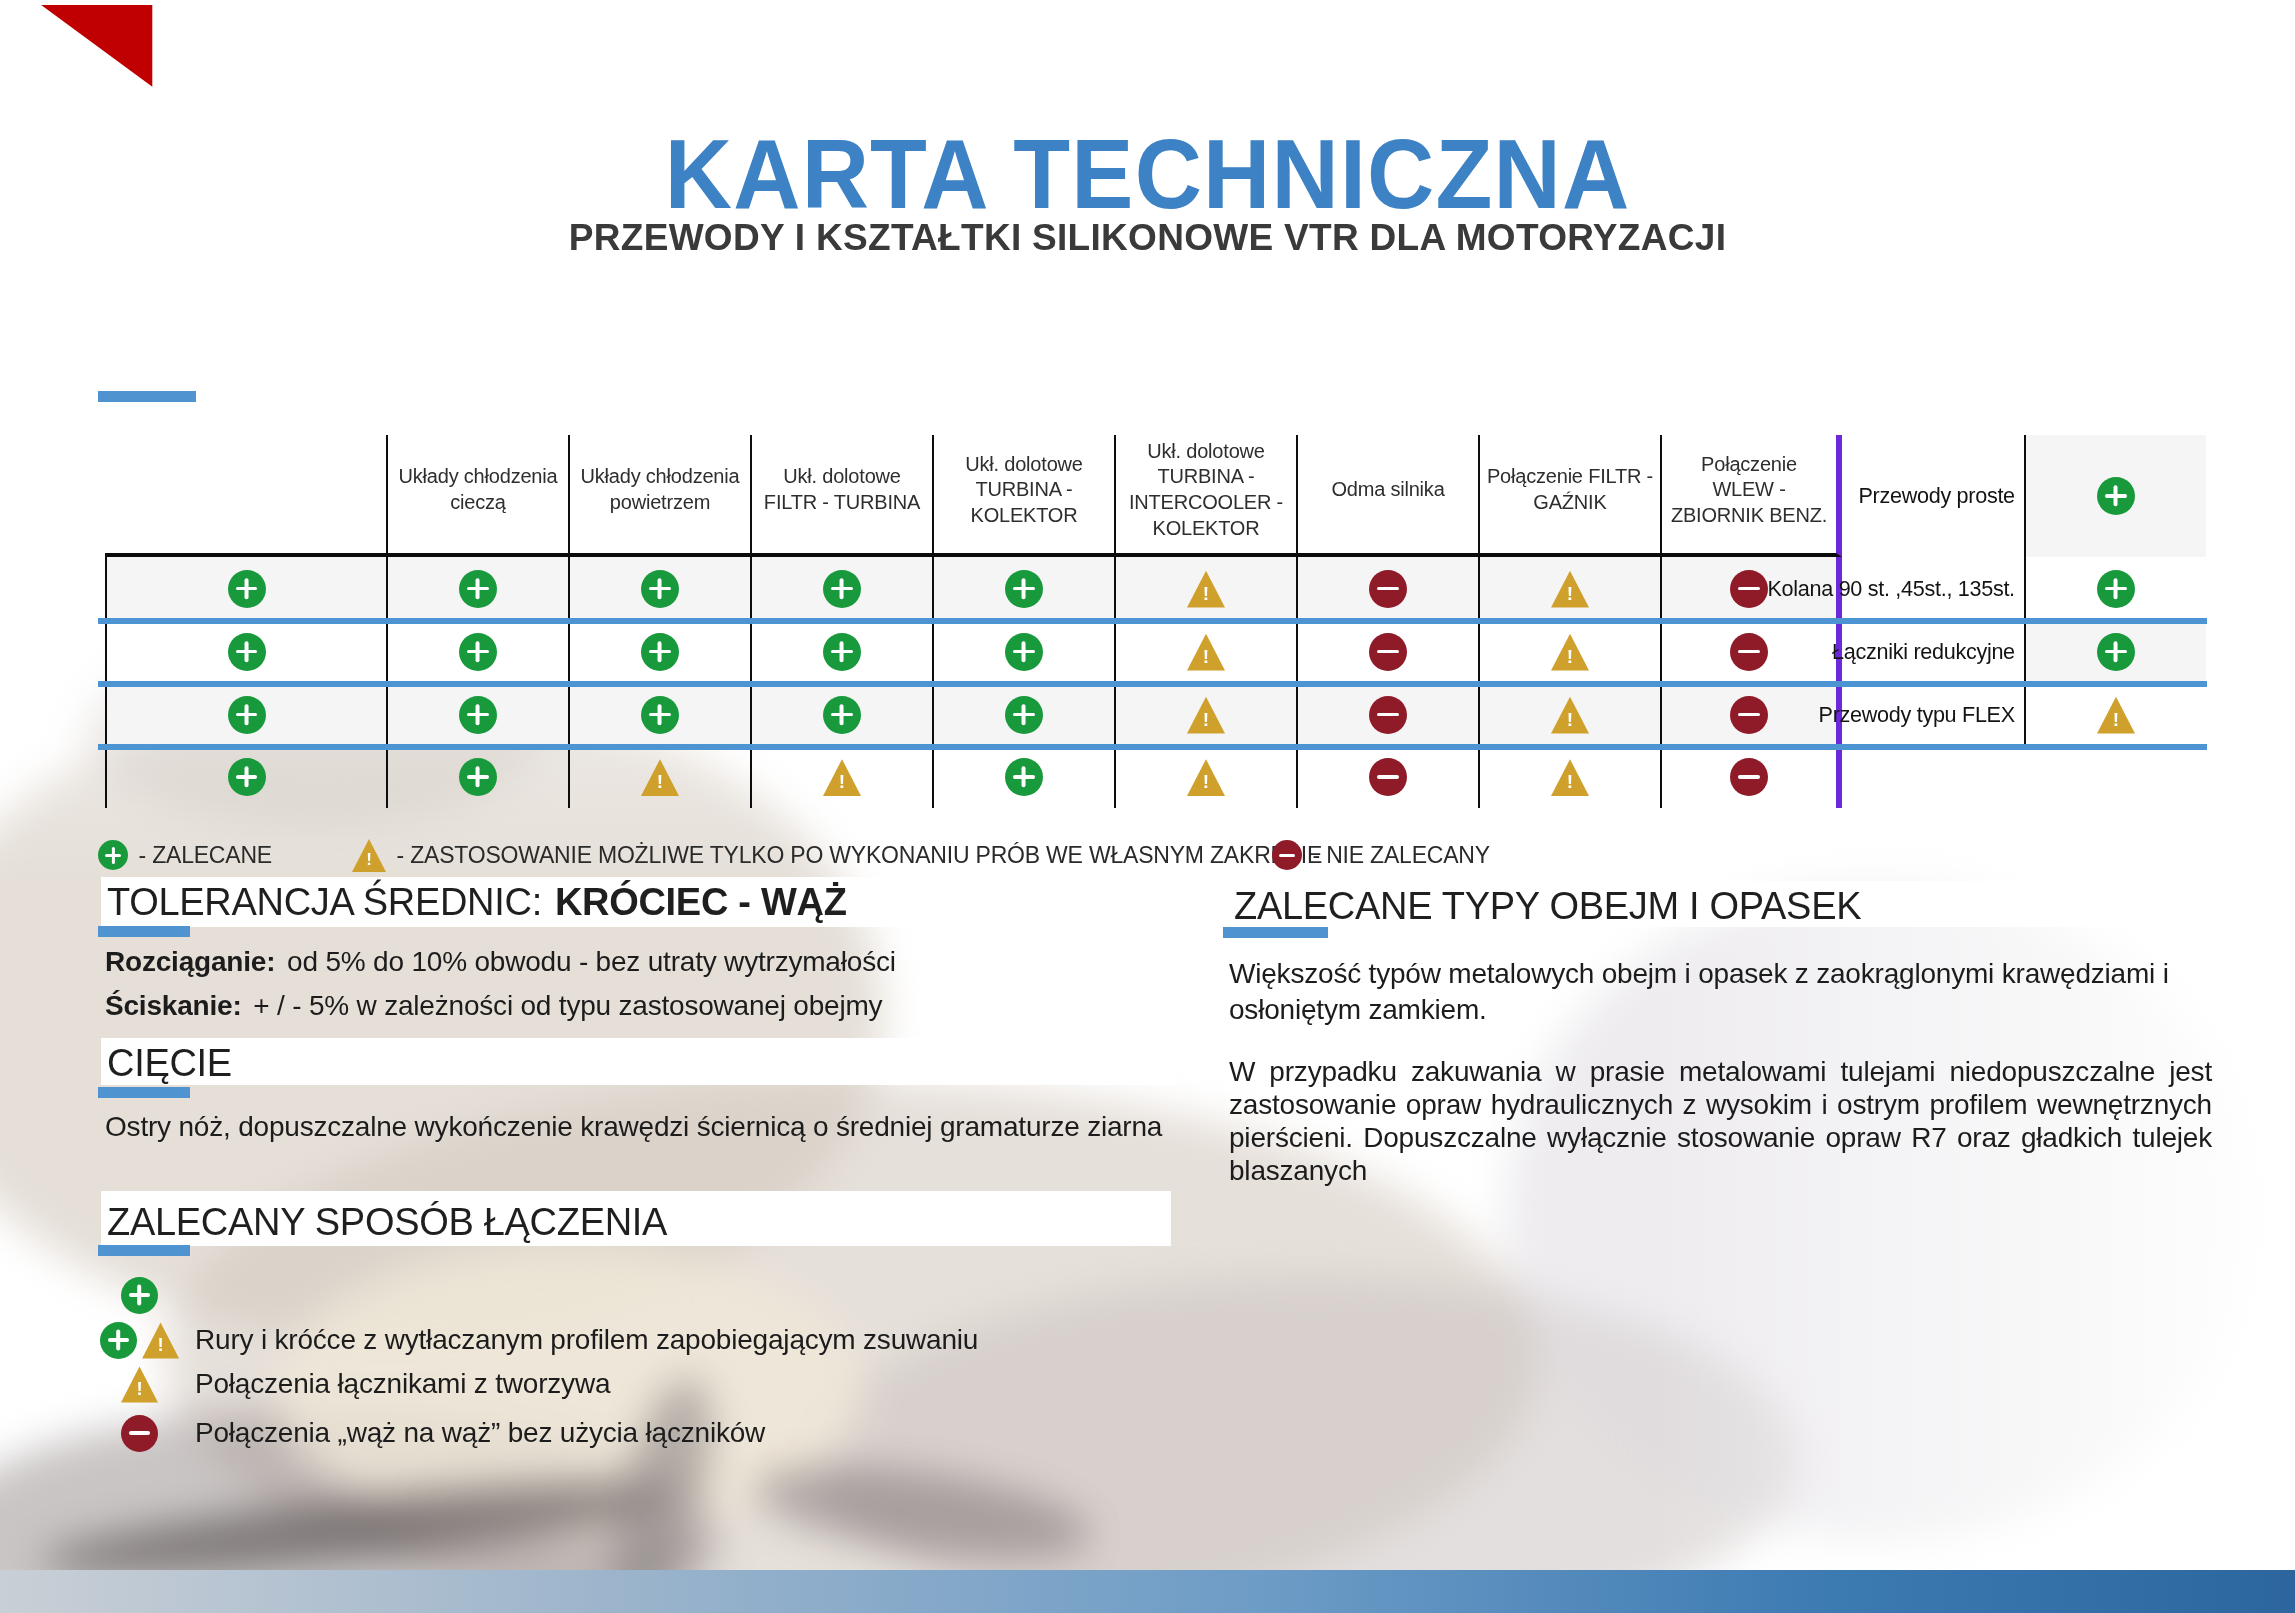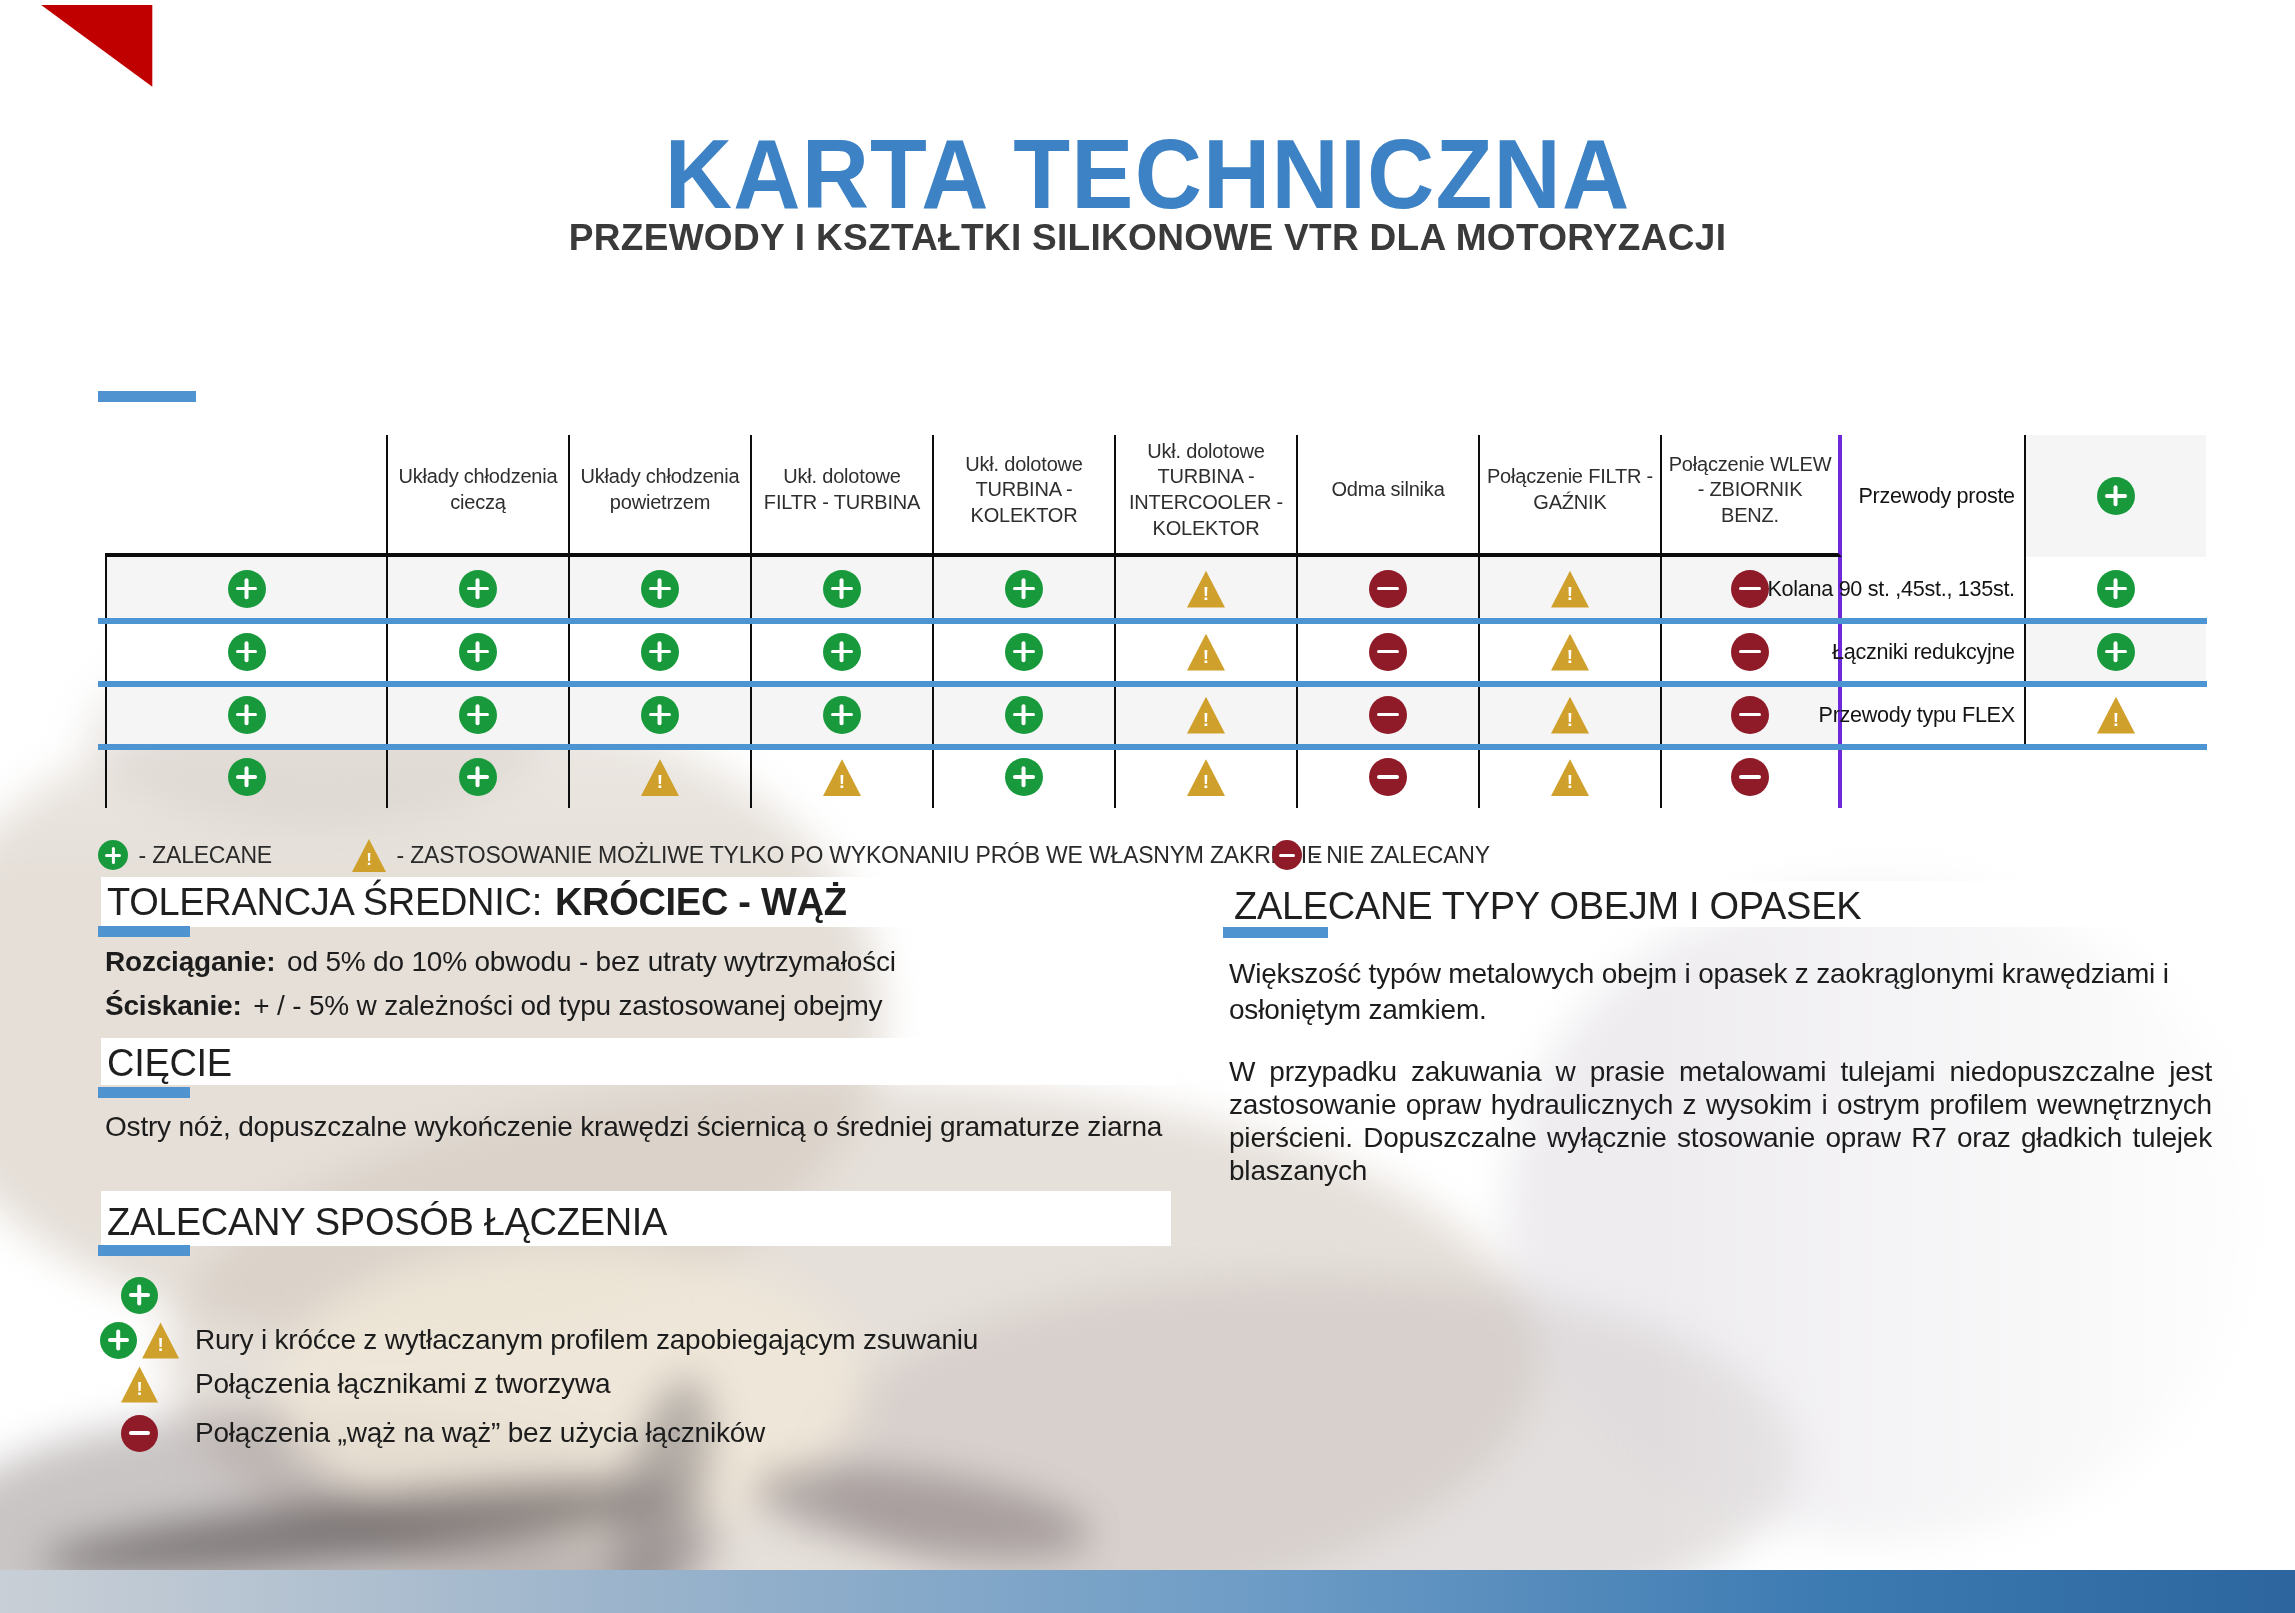--- a/index.html
+++ b/index.html
@@ -46,21 +46,21 @@
   
   .apps-table { position:absolute; left:105px; top:435px; z-index:3;
     display:grid; grid-template-columns:281px repeat(10, 182px);
     grid-template-rows:122px 63px 63px 63px 62px; }
   .hcell { border-bottom:4.6px solid #0b0b0b; display:flex; align-items:center; justify-content:center;
            text-align:center; font-size:20px; line-height:1.28; color:#2e2e2e; padding:2.6px 6.5px 10.5px; letter-spacing:-0.2px; }
   .lcell { display:flex; align-items:center; justify-content:flex-end; padding-right:9.2px;
            font-size:21.6px; color:#141414; letter-spacing:-0.3px; white-space:nowrap; }
   .dcell { display:flex; align-items:center; justify-content:center; }
   .bL { border-left:2px solid #0d0d0d; }
-  .bR { border-right:4px solid #6d28d9; }
+  .bR { border-right:6px solid #6d28d9; }
   .rowbg-gray  { background:#f5f5f6; }
   .rowbg-white { background:#ffffff; }
   .rowbg-clear { background:transparent; }
   .sep { position:absolute; left:98px; width:2109px; height:5.9px; background:var(--separator-blue); z-index:4; }
 
   
   .icon { position:relative; display:inline-flex; flex:none; align-items:center; justify-content:center; }
   .icon-plus, .icon-minus { border-radius:50%; }
   .icon-plus  { background:var(--green); }
   .icon-minus { background:var(--dark-red); }

